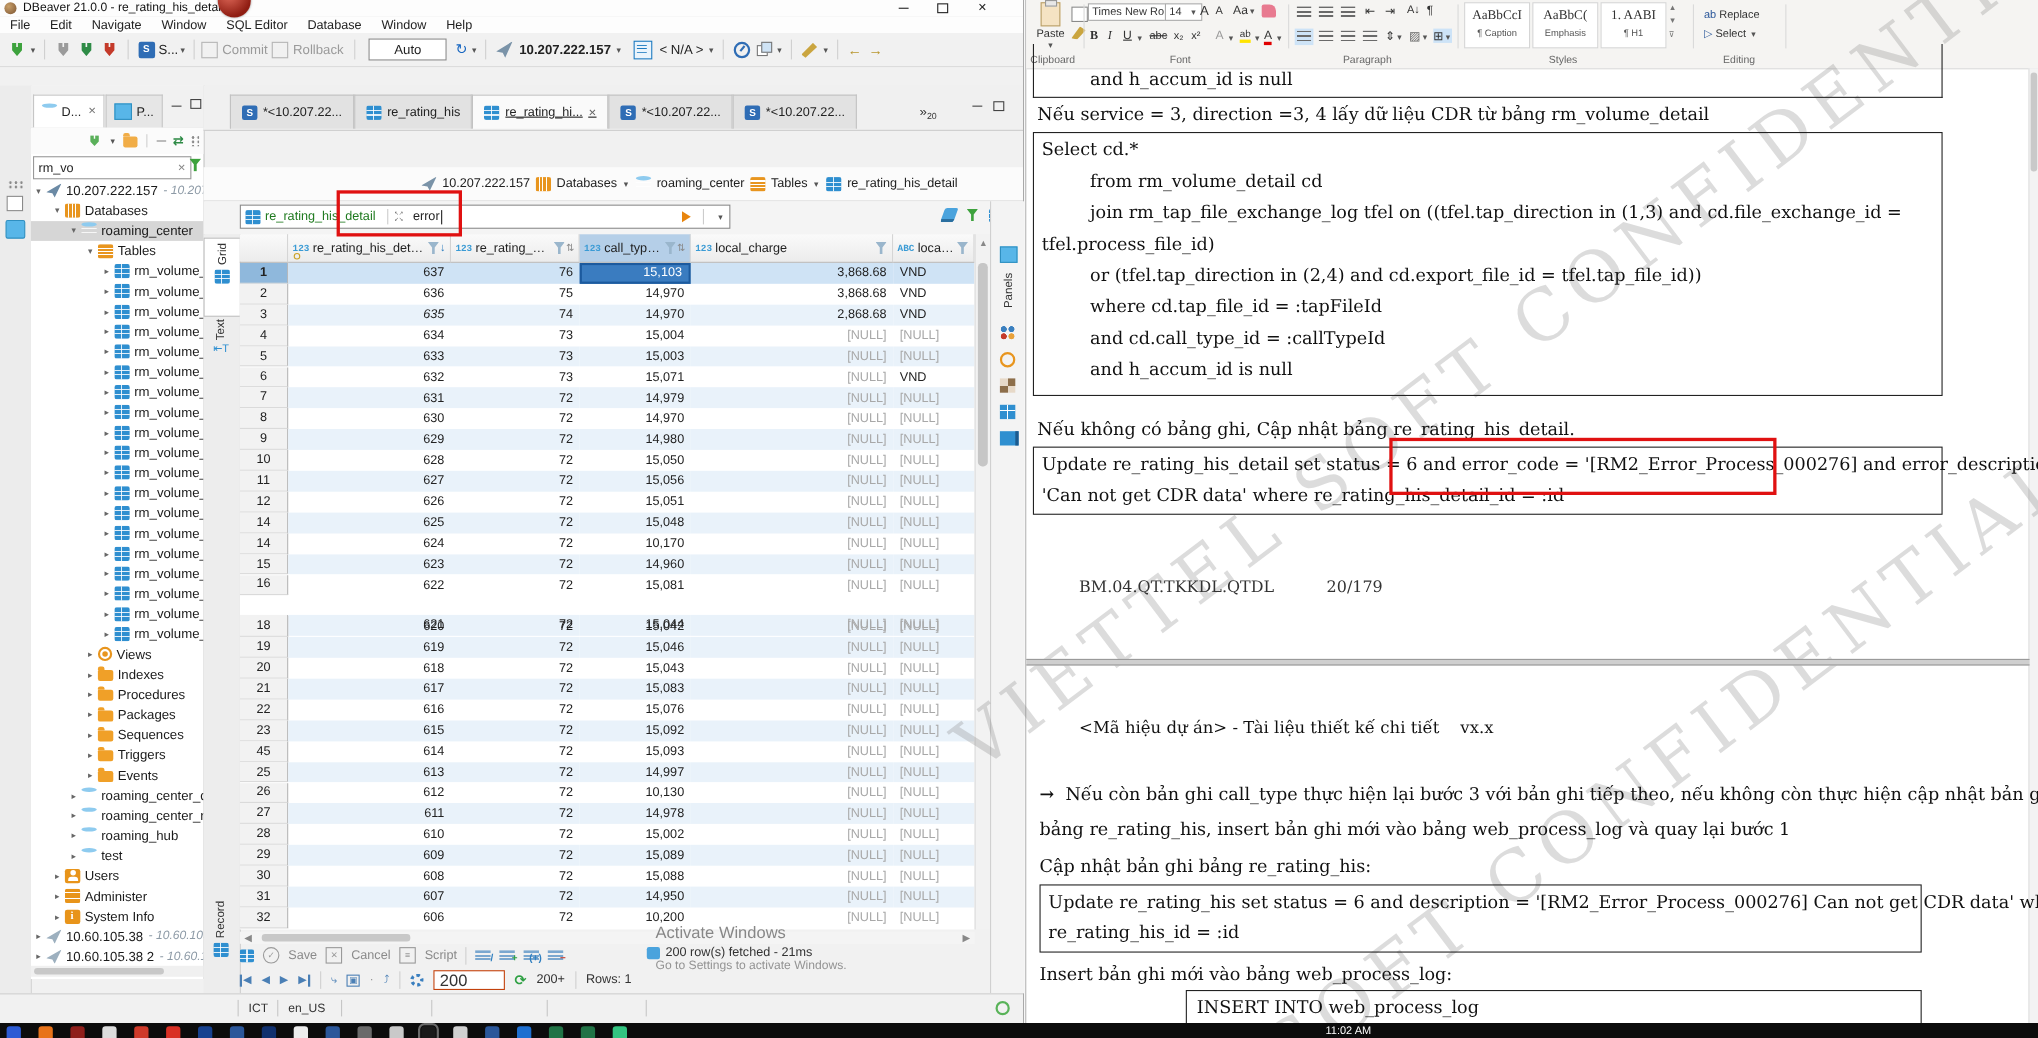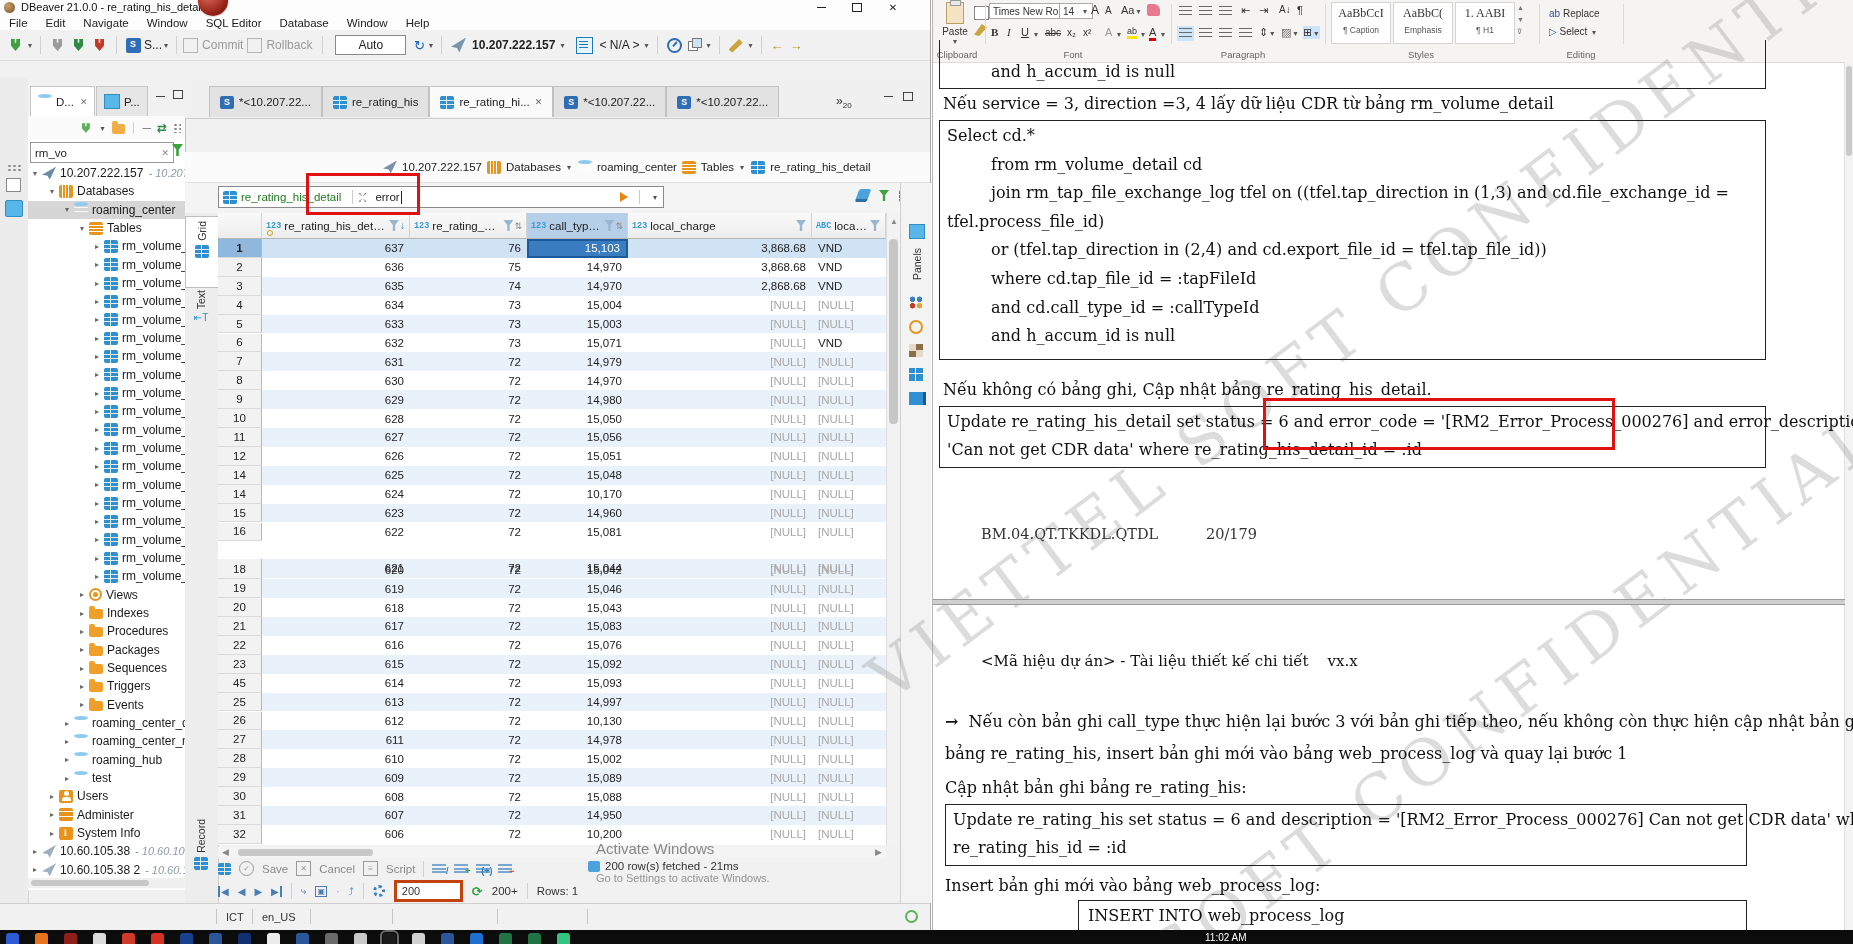--- a/index.html
+++ b/index.html
@@ -103,21 +103,21 @@
   .ic-users::after{content:"";position:absolute;left:2.5px;top:7.5px;width:9px;height:4px;border-radius:3px 3px 0 0;background:#fff;}
   .ic-admin{background:#e8941a;border-radius:2px;
      background-image:linear-gradient(transparent 0 3px,#fff 3px 4px,transparent 4px 8px,#fff 8px 9px,transparent 9px);}
   .ic-info{background:#e8941a;border-radius:2px;}
   .ic-info::after{content:"i";position:absolute;left:5px;top:0px;color:#fff;font-weight:bold;font-size:10px;font-family:"Liberation Serif",serif;}
   
   .tabstrip{position:absolute;left:185px;top:78px;width:745px;height:40px;background:#f0f0f0;border-bottom:1px solid #cccccc;}
   #edittabs{position:absolute;left:24px;top:8px;display:flex;height:31px;}
   .etab{display:flex;align-items:center;gap:5px;padding:0 10px;font-size:11.5px;background:#e2e2e2;
         border:1px solid #c2c2c2;border-bottom:none;white-space:nowrap;}
-  .etab.active{background:#fafafa;}
+  .etab.active{background:#fafafa;text-decoration:underline;}
   .etab .x{color:#666;font-size:9px;}
   .tab-overflow{position:absolute;left:651px;top:16px;font-size:12px;color:#333;}
   .tab-overflow sub{font-size:8px;}
   .ed-minmax{position:absolute;left:699px;top:14px;display:flex;gap:10px;align-items:center;color:#444;}
   .subtabs{position:absolute;left:185px;top:118px;width:745px;height:34px;background:#f1f1f1;border-bottom:1px solid #d9d9d9;}
   #subtabrow{position:absolute;left:28px;top:3px;display:flex;height:30px;}
   .stab{display:flex;align-items:center;gap:5px;padding:0 12px;font-size:11.5px;color:#222;}
   .stab.active{background:#fbfbfb;border:1px solid #bcbcbc;border-bottom:none;}
   .ic-er{position:relative;width:13px;height:13px;}
   .ic-er::before{content:"";position:absolute;left:4px;top:0;width:5px;height:4px;background:#2f8fd0;}
@@ -184,21 +184,21 @@
   .mini-list::before{content:"";position:absolute;left:0;top:1px;width:14px;height:9px;
      background:linear-gradient(#7aa7cf 0 2px,transparent 2px 4px,#7aa7cf 4px 6px,transparent 6px 7px,#7aa7cf 7px 9px,transparent 9px);}
   .mini-badge{position:absolute;right:-2px;bottom:-2px;font-size:9px;font-weight:bold;}
   .fetched{position:absolute;left:588px;top:860px;font-size:11.5px;color:#333;display:flex;gap:5px;align-items:center;z-index:6;}
   .fetchico{width:12px;height:11px;background:#4aa3dd;border-radius:2px;}
   .activate1{position:absolute;left:596px;top:840px;font-size:15px;color:rgba(115,115,115,.85);z-index:5;}
   .activate2{position:absolute;left:596px;top:872px;font-size:11px;color:rgba(130,130,130,.85);z-index:5;}
   .navrow{position:absolute;left:218px;top:879px;width:712px;height:24px;display:flex;align-items:center;gap:9px;font-size:11.5px;color:#333;}
   .nico{color:#4a7fb5;font-size:10px;}
   .nsep{width:1px;height:16px;background:#d0d0d0;}
-  .fetchbox{width:58px;height:16px;border:3px solid #c2410c;background:#fff;font-size:11px;display:flex;align-items:center;padding-left:5px;}
+  .fetchbox{width:58px;height:16px;border:1px solid #c2410c;background:#fff;font-size:15px;display:flex;align-items:center;padding-left:5px;}
   .gearico{width:12px;height:12px;border-radius:50%;border:3px dotted #3a7fbf;box-sizing:border-box;}
   .refico{color:#2ea043;font-weight:bold;font-size:13px;}
   
   .panels{position:absolute;left:900px;top:183px;width:30px;height:720px;background:#f3f3f3;border-left:1px solid #d0d0d0;}
   .pico{position:absolute;left:8px;width:14px;height:13px;}
   .pp1{background:#58b6e8;border:1px solid #2f8fc0;}
   .pp2{background:radial-gradient(circle at 25% 25%,#3a7fbf 2.5px,transparent 3px),radial-gradient(circle at 75% 25%,#3a7fbf 2.5px,transparent 3px),
        radial-gradient(circle at 25% 75%,#c43a2a 2.5px,transparent 3px),radial-gradient(circle at 75% 75%,#e8a13a 2.5px,transparent 3px);}
   .pp3{border-radius:50%;border:2px solid #e8951e;width:10px;height:10px;}
   .pp4{background:conic-gradient(#8d6e4a 25%,#e7d9c8 0 50%,#8d6e4a 0 75%,#e7d9c8 0);}
@@ -734,21 +734,21 @@
           </div>
           <div class="gcell num" style="width: 184px;">
             <span>3,868.68</span>
           </div>
           <div class="gcell" style="width: 74px;">
             <span>VND</span>
           </div>
         </div>
         <div class="grow odd" style="top: 37.8px;">
           <div class="gutter">3</div>
-          <div class="gcell num" style="width: 148px;">
+          <div class="gcell num" style="width: 148px; font-style: italic;">
             <span>635</span>
           </div>
           <div class="gcell num" style="width: 117px;">
             <span>74</span>
           </div>
           <div class="gcell num" style="width: 101px;">
             <span>14,970</span>
           </div>
           <div class="gcell num" style="width: 184px;">
             <span>2,868.68</span>

